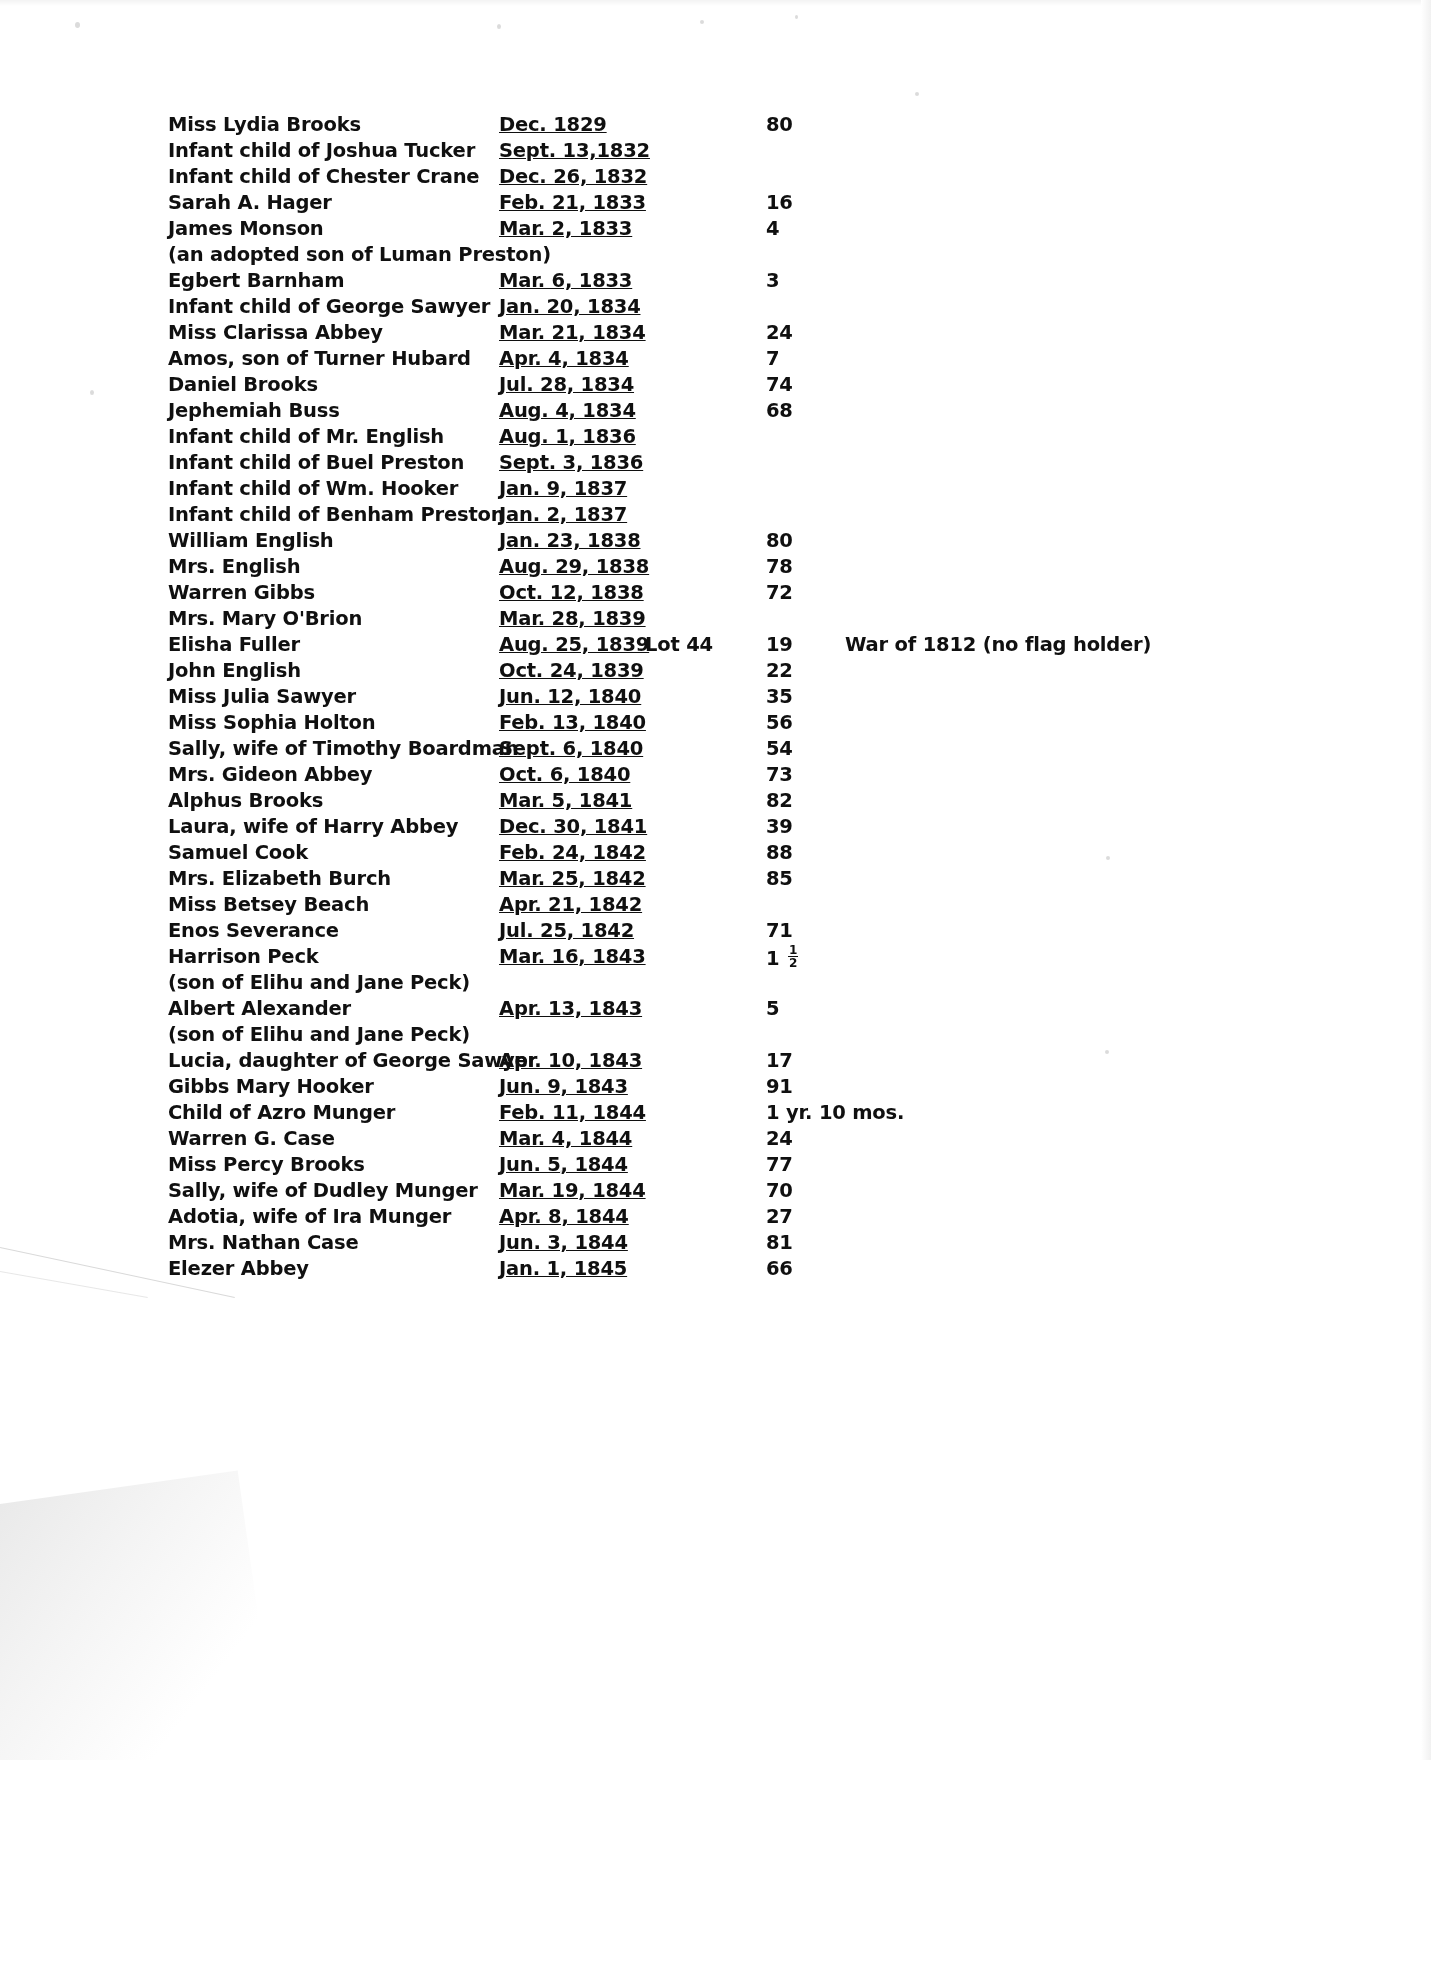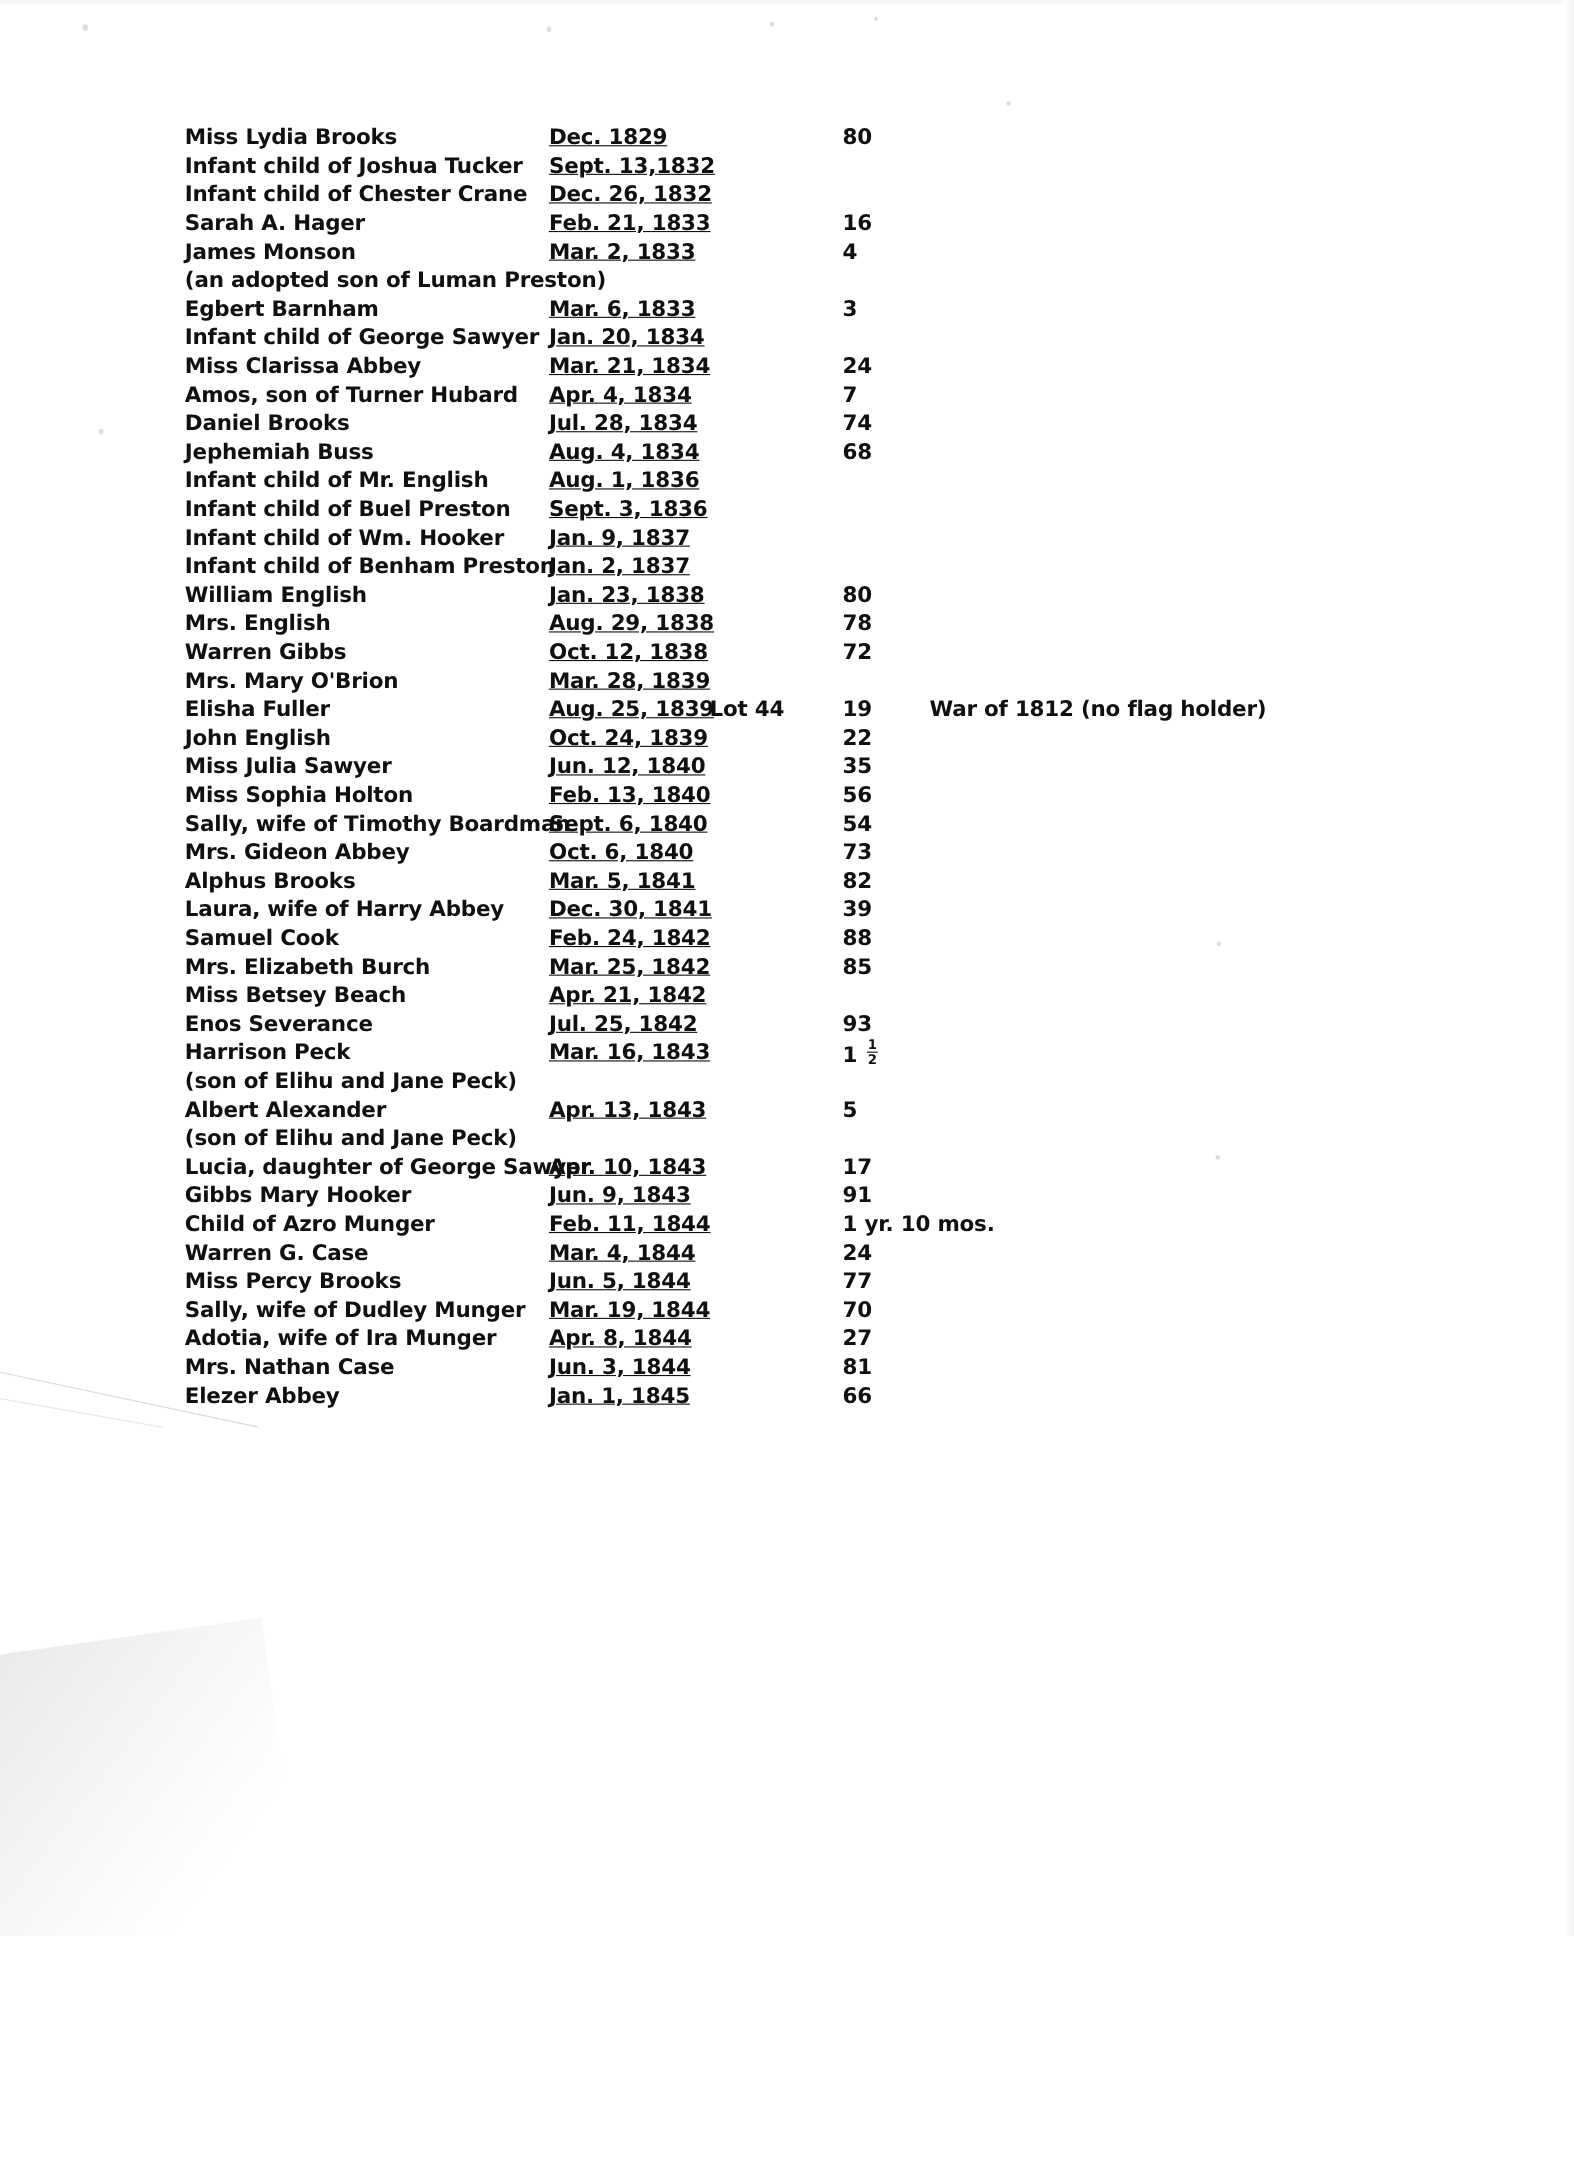--- a/index.html
+++ b/index.html
@@ -361,21 +361,21 @@
         <div class="cell c-name">Miss Betsey Beach</div>
         <div class="cell c-date">Apr. 21, 1842</div>
         <div class="cell c-lot"></div>
         <div class="cell c-age"></div>
         <div class="cell c-note"></div>
       </div>
       <div class="row">
         <div class="cell c-name"> Enos Severance</div>
         <div class="cell c-date">Jul. 25, 1842</div>
         <div class="cell c-lot"></div>
-        <div class="cell c-age">93</div>
+        <div class="cell c-age">71</div>
         <div class="cell c-note"></div>
       </div>
       <div class="row">
         <div class="cell c-name">Harrison Peck</div>
         <div class="cell c-date">Mar. 16, 1843</div>
         <div class="cell c-lot"></div>
         <div class="cell c-age">1 <span class="frac"><span class="num">1</span><span class="den">2</span></span></div>
         <div class="cell c-note"></div>
       </div>
       <div class="row cont">

